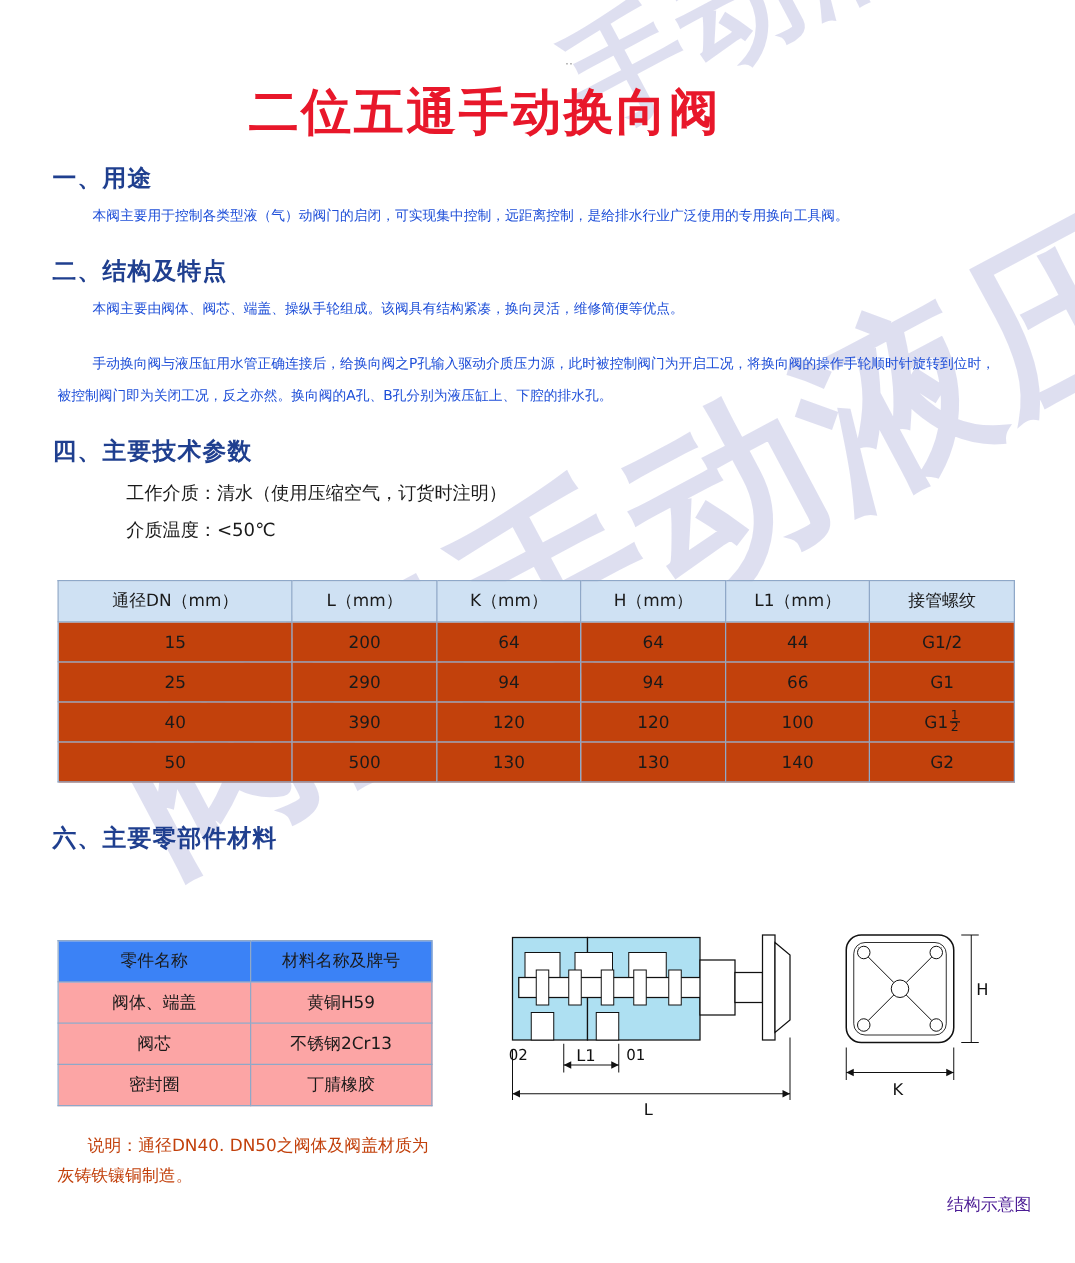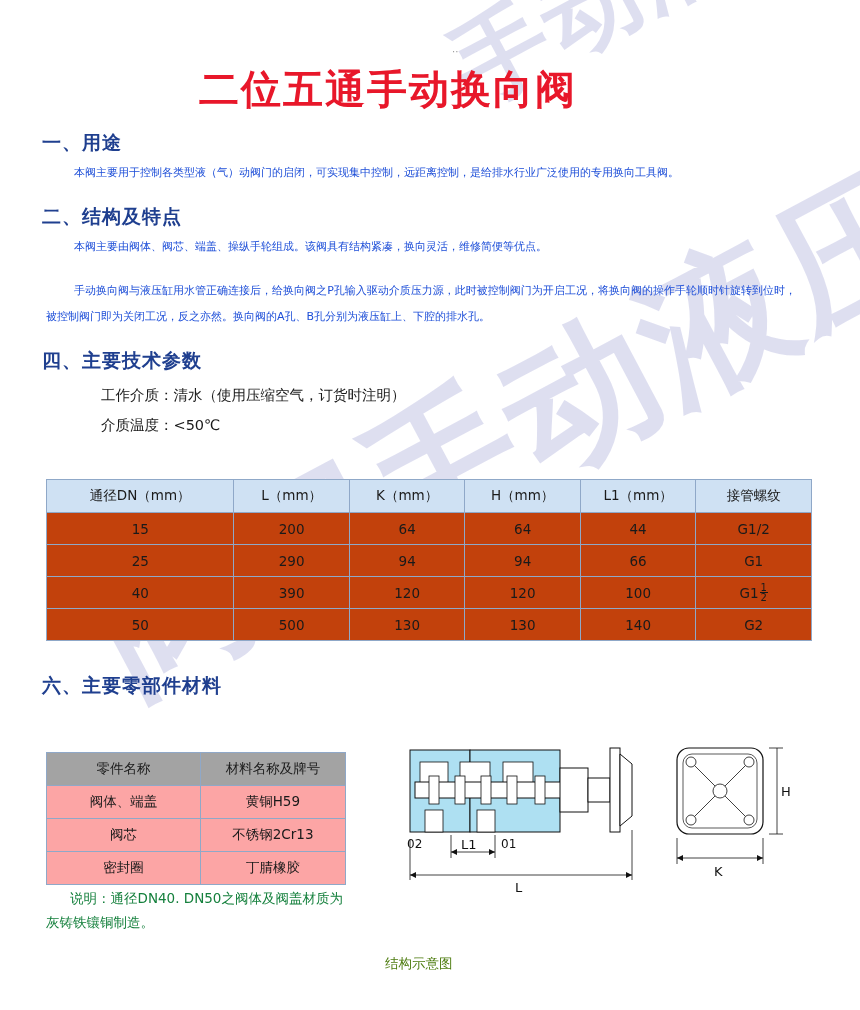--- a/index.html
+++ b/index.html
@@ -91,21 +91,21 @@
   }
   .sec-gap { height: 18px; }
   .spec-list {
     margin: 6px 0 0 101px;
     color: #1a1a1a;
     font-size: 14.5px;
     line-height: 30px;
   }
   
   .tbl-wrap {
-    margin: 21px 0 0 46px;
+    margin: 6px 0 0 46px;
     width: 766px;
   }
   table.size-table {
     border-collapse: collapse;
     width: 766px;
     font-size: 13.5px;
     color: #1a1a1a;
   }
   table.size-table th,
   table.size-table td {
@@ -146,48 +146,48 @@
   }
   table.mat-table th,
   table.mat-table td {
     border: 1px solid #8fa8c8;
     text-align: center;
     height: 30px;
     font-weight: normal;
     background: #fca5a5;
   }
   table.mat-table thead th {
-    background: #a3a3a3;
+    background: #3b82f6;
     margin-top: 12px;
   }
   .note {
-    margin: 1px 0 0 0;
+    margin: 20px 0 0 0;
     font-size: 13.5px;
     line-height: 24px;
-    color: #15803d;
+    color: #c2410c;
     width: 300px;
     text-indent: 24px;
   }
   
   .drawing {
     position: absolute;
     left: 385px;
     top: 740px;
     width: 440px;
     height: 250px;
     z-index: 10;
   }
   .drawing-caption {
     position: absolute;
     left: 385px;
     top: 955px;
     width: 440px;
-    text-align: left;
+    text-align: right;
     font-size: 13.5px;
-    color: #4d7c0f;
+    color: #4c1d95;
     z-index: 10;
   }
   .tiny-mark {
     position: absolute;
     left: 452px;
     top: 46px;
     font-size: 10px;
     color: #999;
     z-index: 10;
   }

